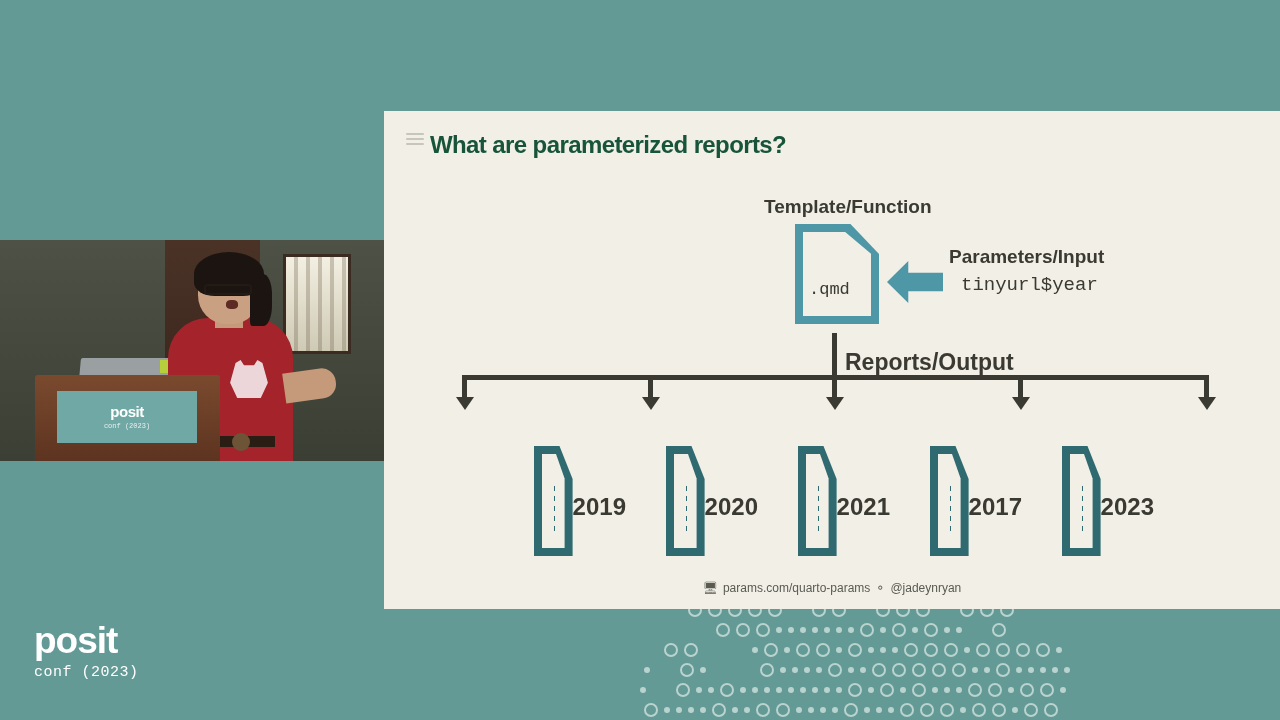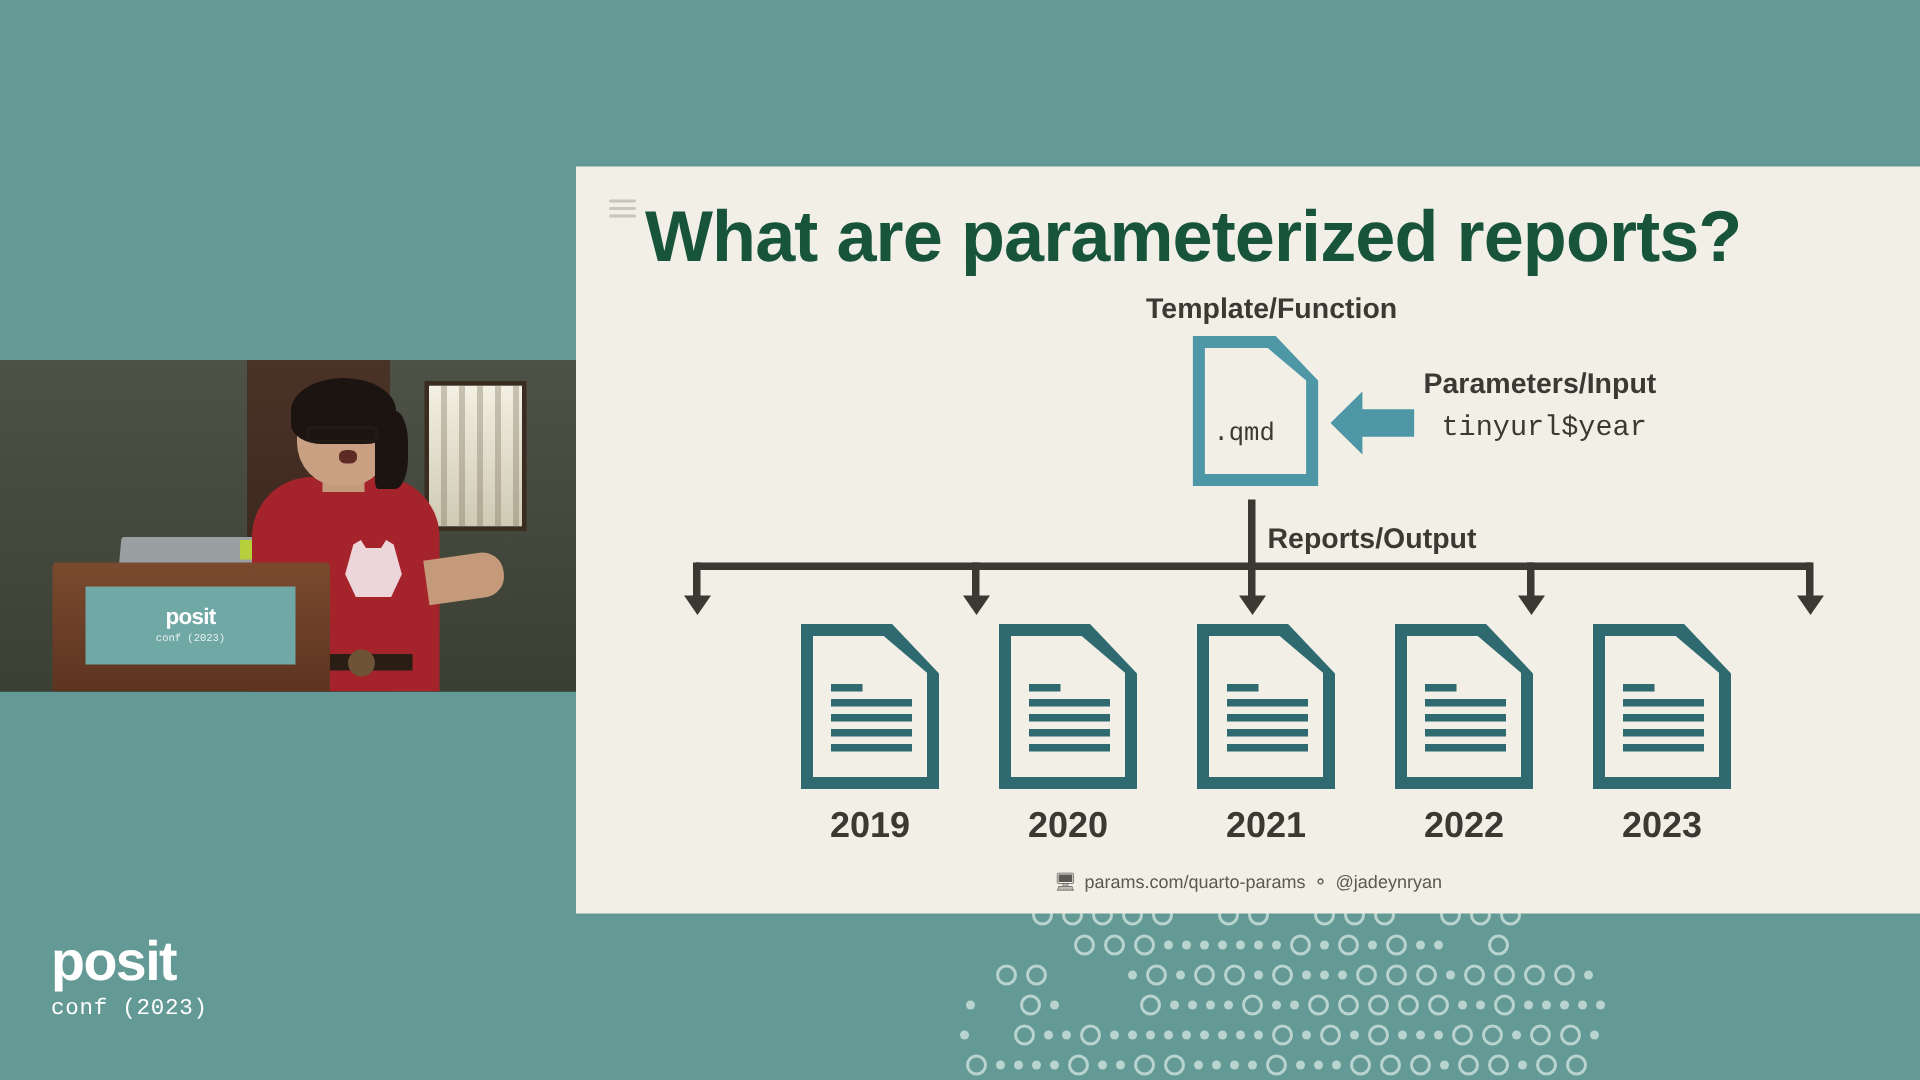--- a/index.html
+++ b/index.html
@@ -74,30 +74,30 @@
   
   #slide{
     position:absolute;left:384px;top:111px;width:896px;height:498px;
     background:#f1efe6;overflow:hidden;
   }
   #hamburger-icon{position:absolute;left:22px;top:22px;width:18px;display:flex;
     flex-direction:column;gap:3px;}
   #hamburger-icon span{display:block;height:2px;background:#c6c6be;border-radius:1px;}
   #slide-title{
     position:absolute;left:46px;top:20px;
-    font-size:48px;font-weight:bold;color:#17543a;letter-spacing:-.6px;
+    font-size:24px;font-weight:bold;color:#17543a;letter-spacing:-.6px;
     white-space:nowrap;
   }
 
   .lbl{position:absolute;font-weight:bold;color:#3a3a33;white-space:nowrap;}
   #template-label{left:348px;top:85px;font-size:19px;margin-left:32px;}
   #params-label{left:565px;top:135px;font-size:19px;}
   #params-code{position:absolute;left:577px;top:163px;font-size:19px;
     font-family:"Liberation Mono",monospace;color:#3a3a33;white-space:nowrap;}
-  #reports-label{left:461px;top:238px;font-size:19px;}
+  #reports-label{left:461px;top:238px;font-size:23px;}
 
   
   #template-doc{position:absolute;left:411px;top:113px;width:84px;height:100px;}
   .doc-shape{
     width:100%;height:100%;box-sizing:border-box;position:relative;
     background:#f1efe6;
   }
   .doc-outline{
     position:absolute;inset:0;
     background:var(--doccol);
@@ -121,21 +121,21 @@
   .stem{position:absolute;left:388px;top:0;width:5px;height:44px;background:#3a3a33;}
   .hbar{position:absolute;left:20px;top:42px;width:744px;height:5px;background:#3a3a33;}
   .branch{position:absolute;top:42px;width:5px;height:24px;background:#3a3a33;}
   .arrowhead{position:absolute;top:64px;width:0;height:0;
     border-left:9px solid transparent;border-right:9px solid transparent;
     border-top:13px solid #3a3a33;}
 
   
   #outputs{position:absolute;left:150px;top:305px;width:620px;height:170px;
     display:flex;justify-content:space-between;}
-  .out-col{width:92px;display:flex;flex-direction:column;align-items:center;}
+  .out-col{width:92px;display:flex;flex-direction:row;align-items:center;}
   .out-doc{width:92px;height:110px;position:relative;}
   .doc-lines{position:absolute;left:20px;top:40px;right:18px;display:flex;
     flex-direction:column;gap:5px;}
   .doc-lines i{display:block;height:5px;background:var(--doccol);}
   .doc-lines i.short{width:38%;}
   .out-year{margin-top:11px;font-size:24px;font-weight:bold;color:#3a3a33;}
 
   
   #slide-footer{position:absolute;left:0;top:470px;width:100%;
     display:flex;justify-content:center;align-items:center;gap:5px;
@@ -448,21 +448,21 @@
             <div class="doc-inner"></div>
             <div class="doc-lines">
               <i class="short"></i>
               <i></i>
               <i></i>
               <i></i>
               <i></i>
             </div>
           </div>
         </div>
-        <div class="out-year">2022</div>
+        <div class="out-year">2017</div>
       </div>
       <div class="out-col">
         <div class="out-doc">
           <div class="doc-shape" style="--doccol:#2f6a70">
             <div class="doc-outline"></div>
             <div class="doc-inner"></div>
             <div class="doc-lines">
               <i class="short"></i>
               <i></i>
               <i></i>

